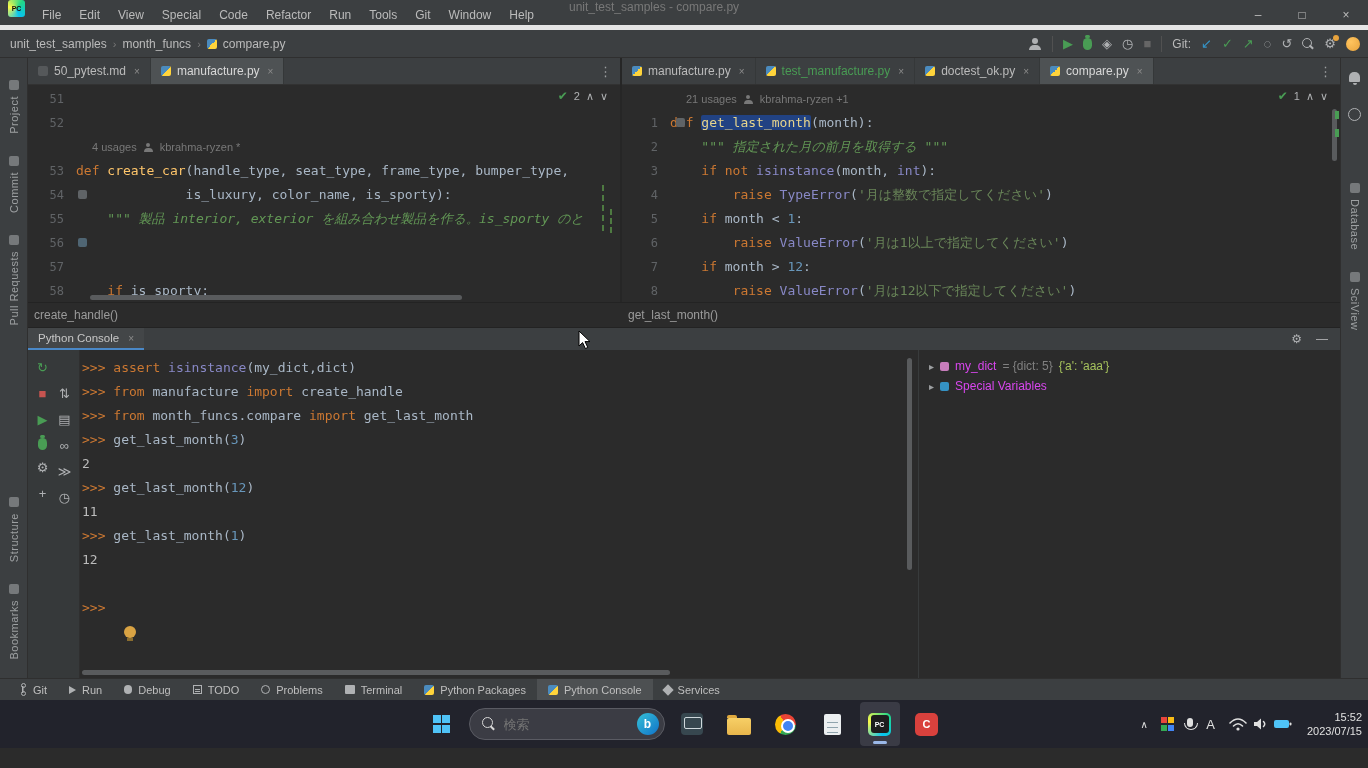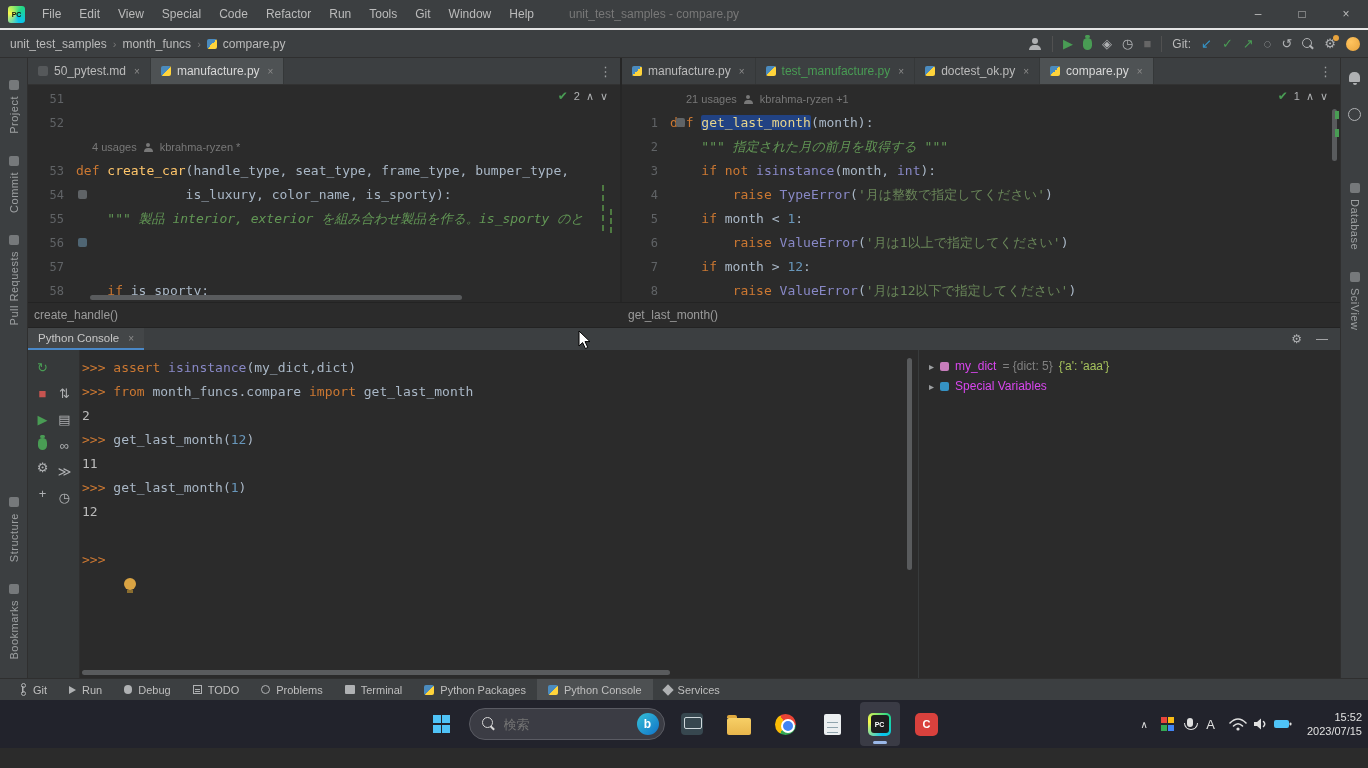--- a/index.html
+++ b/index.html
@@ -1,21 +1,21 @@
 <!DOCTYPE html>
 <html><head>
 <meta charset="utf-8">
 <style>
 *{margin:0;padding:0;box-sizing:border-box}
 html,body{width:1368px;height:768px;overflow:hidden;background:#2b2b2b}
 body{font-family:"Liberation Sans",sans-serif;font-size:12px;color:#bbbbbb}
 .app{position:absolute;inset:0;display:flex;flex-direction:column}
 
 
-.titlebar{height:30px;background:#3c3f41;display:flex;align-items:center;border-bottom:2px solid #e5e5e5;flex:0 0 auto}
+.titlebar{height:30px;background:#3c3f41;display:flex;border-bottom:5px solid #e5e5e5;flex:0 0 auto}
 .appicon{width:17px;height:17px;margin:0 8px 0 8px;border-radius:3px;background:conic-gradient(from 40deg,#21D789,#07C3F2,#FCF84A,#21D789);display:flex;align-items:center;justify-content:center;font-size:7px;font-weight:bold;color:#111}
 .menu-item{padding:0 9px;line-height:30px;color:#bbb;font-size:12px;cursor:default}
 .win-title{margin-left:26px;color:#787878;white-space:nowrap}
 .win-ctrls{margin-left:auto;display:flex;height:30px}
 .win-btn{width:44px;display:flex;align-items:center;justify-content:center;color:#bbb;font-size:12px}
 
 
 .toolbar{height:28px;background:#3c3f41;display:flex;align-items:center;border-bottom:1px solid #2f2f2f;flex:0 0 auto;padding:0 8px 0 10px}
 .crumbs{display:flex;align-items:center;gap:6px}
 .crumb{color:#bbb}
@@ -413,21 +413,23 @@
                 <span class="cicon" style="color: rgb(175, 177, 179);">⇅</span>
                 <span class="cicon" style="color: rgb(175, 177, 179);">▤</span>
                 <span class="cicon" style="color: rgb(175, 177, 179);">∞</span>
                 <span class="cicon" style="color: rgb(175, 177, 179);">≫</span>
                 <span class="cicon" style="color: rgb(175, 177, 179);">◷</span>
               </div>
           </div>
           <div class="cout-wrap">
             <div id="console-out">
                 <div class="con-line"><span class="sg-pr">&gt;&gt;&gt; </span><span class="sg-k">assert </span><span class="sg-b">isinstance</span><span class="sg-p">(my_dict,dict)</span></div>
+                <div class="con-line"><span class="sg-pr">&gt;&gt;&gt; </span><span class="sg-k">from </span><span class="sg-p">manufacture </span><span class="sg-k">import </span><span class="sg-p">create_handle</span></div>
                 <div class="con-line"><span class="sg-pr">&gt;&gt;&gt; </span><span class="sg-k">from </span><span class="sg-p">month_funcs.compare </span><span class="sg-k">import </span><span class="sg-p">get_last_month</span></div>
+                <div class="con-line"><span class="sg-pr">&gt;&gt;&gt; </span><span class="sg-p">get_last_month(</span><span class="sg-n">3</span><span class="sg-p">)</span></div>
                 <div class="con-line"><span class="sg-out">2</span></div>
                 <div class="con-line"><span class="sg-pr">&gt;&gt;&gt; </span><span class="sg-p">get_last_month(</span><span class="sg-n">12</span><span class="sg-p">)</span></div>
                 <div class="con-line"><span class="sg-out">11</span></div>
                 <div class="con-line"><span class="sg-pr">&gt;&gt;&gt; </span><span class="sg-p">get_last_month(</span><span class="sg-n">1</span><span class="sg-p">)</span></div>
                 <div class="con-line"><span class="sg-out">12</span></div>
                 <div class="con-line"></div>
                 <div class="con-line"><span class="sg-pr">&gt;&gt;&gt; </span></div>
                 <div class="bulb-row">
                   <span class="bulb"></span>
                 </div>

